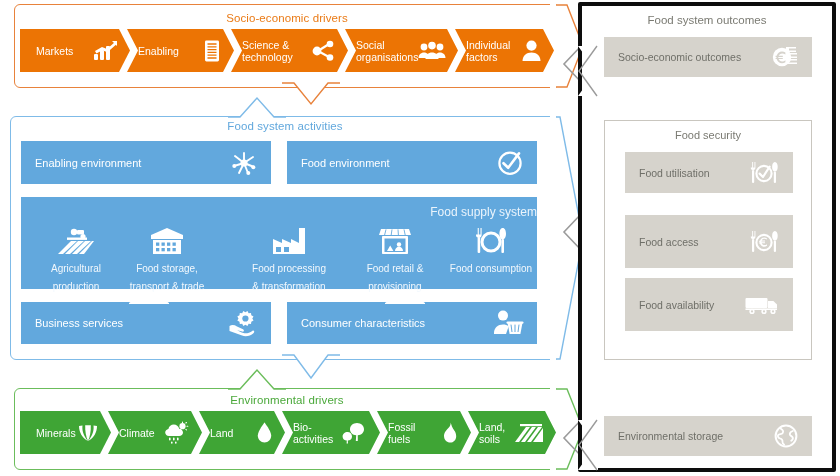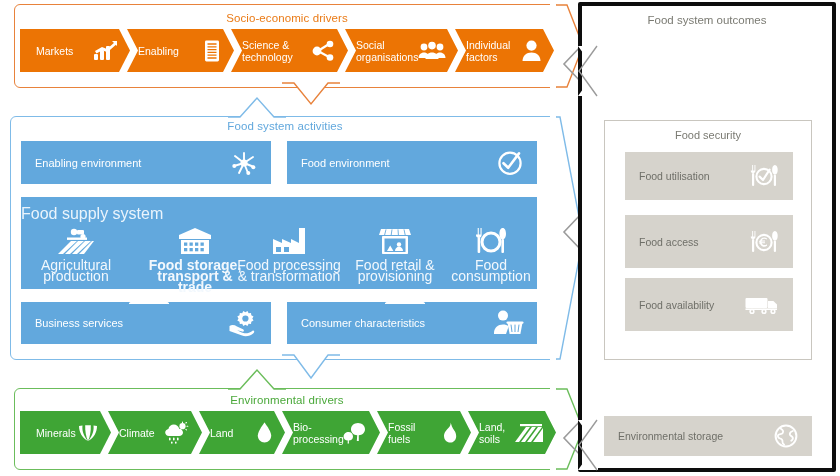--- a/index.html
+++ b/index.html
@@ -69,27 +69,27 @@
     display:flex; align-items:center; justify-content:space-between;
   }
 
   .supply {
     position:absolute;
     background:#62a8dd;
     color:#ffffff;
   }
   .supply-title {
     position:absolute; left:0; right:0; top:8px;
-    text-align:left; font-size:16px; color:#eaf4fc;
+    text-align:right; font-size:12px; color:#eaf4fc;
   }
   .supply-cell {
     position:absolute;
     text-align:center;
-    font-size:14px;
-    line-height:11px;
+    font-size:10px;
+    line-height:18px;
     color:#f2f8fd;
   }
   .supply-cell .ico { display:flex; align-items:flex-end; justify-content:center; height:34px; margin-bottom:5px;}
   .supply-cell .cap { white-space:pre-line; }
 
   
   #outcomes {
     position:absolute;
     left:578px; top:2px; width:258px; height:470px;
     border:4px solid #0d0d0d;
@@ -302,21 +302,21 @@
           <path d="M14 27 L27 14 L33 14 L19 27 Z"></path>
               <path d="M21 27 L34 14 L36 14 L26 27 Z"></path>
           <rect x="9" y="10.5" width="20" height="2.4"></rect>
             </g>
           </svg>
       </span>
       <span class="cap">Agricultural
 production</span>
     </div>
 
-    <div class="supply-cell" style="left:120px; top:24px; width:108px;font-weight:bold;">
+    <div class="supply-cell" style="left:92px; top:24px; width:108px;">
       <span class="ico">
         <svg width="34" height="28" viewBox="0 0 34 28">
             <g fill="#fff">
           <path d="M17 1 L33 8 L33 12 L1 12 L1 8 Z"></path>
           <rect x="3" y="13" width="28" height="14"></rect>
             </g>
           <g fill="#62a8dd">
             <rect x="6" y="15.5" width="3.3" height="3.3"></rect>
               <rect x="11.5" y="15.5" width="3.3" height="3.3"></rect>
             <rect x="17" y="15.5" width="3.3" height="3.3"></rect>
@@ -487,21 +487,21 @@
       <svg width="15" height="21" viewBox="0 0 15 21">
           <g fill="#fff">
         <path d="M7.5 0.5 C7.5 0.5 0.8 9 0.8 13.6 C0.8 17.6 3.8 20.5 7.5 20.5 C11.2 20.5 14.2 17.6 14.2 13.6 C14.2 9 7.5 0.5 7.5 0.5 Z"></path>
           </g>
         </svg>
     </span>
   </div>
 
   <div class="pill p-green" style="left:282px; top:411px; width:98px; height:43px;">
     <span class="lbl">Bio-
-processing</span>
+activities</span>
     <span class="ico">
       <svg width="24" height="22" viewBox="0 0 24 22">
           <g fill="#fff">
         <path d="M14 1 c4 0 7 2.8 7 6.2 c0 3.4 -2.6 5.8 -6.2 6 L14.8 19 h-2 l0.4 -5.8 c-3.5 -0.2 -6.2 -2.6 -6.2 -6 C7 3.8 10 1 14 1 Z"></path>
         <path d="M4.5 10 c2.6 0 4.5 2 4.5 4.4 c0 2.4 -1.8 4 -4.2 4.2 L5 21.5 h-1.4 l0.2 -2.9 c-2.4 -0.2 -4.2 -1.8 -4.2 -4.2 C-0.4 12 1.9 10 4.5 10 Z"></path>
           </g>
         </svg>
     </span>
   </div>
 
@@ -548,25 +548,41 @@
 
     <svg style="position:absolute; left:-4px; top:40px;" width="22" height="50">
       <path d="M0,0 L20,0 L20,50 L0,50 L18,25 Z" fill="#ffffff"></path>
       <path d="M19,0 L1,25 L19,50" fill="none" stroke="#9b9b9b" stroke-width="1.4"></path>
     </svg>
     <svg style="position:absolute; left:-4px; top:414px;" width="22" height="50">
       <path d="M0,0 L20,0 L20,50 L0,50 L18,25 Z" fill="#ffffff"></path>
       <path d="M19,0 L1,25 L19,50" fill="none" stroke="#9b9b9b" stroke-width="1.4"></path>
     </svg>
 
+    <div class="gbar" style="left:22px; top:31px; width:208px; height:40px;">
+      <span>Socio-economic outcomes</span>
+      <span>
+        <svg width="26" height="22" viewBox="0 0 26 22">
+            <g fill="#fff">
+          <path d="M14 1 h10 v1.6 h-7 v1.8 h7 v1.6 h-10 Z"></path>
+          <path d="M14 7 h11 v1.6 h-8 v1.8 h8 v1.6 h-11 Z"></path>
+          <path d="M14 13 h11 v1.6 h-8 v1.8 h8 v1.6 h-11 Z"></path>
+          <circle cx="10" cy="11" r="9.2"></circle>
+          <g fill="#d6d3cc">
+            <path d="M13.4 6.6 c-1 -0.7 -2.3 -1 -3.4 -1 c-2.6 0 -4.6 1.7 -5.3 4.2 h-1.1 v1.2 h0.9 v0.9 h-0.9 v1.2 h1.1 c0.7 2.5 2.7 4.2 5.3 4.2 c1.2 0 2.4 -0.3 3.4 -1 v-2 c-0.9 0.8 -2 1.2 -3.2 1.2 c-1.7 0 -3 -1 -3.6 -2.4 h4.2 v-1.2 h-4.5 v-0.9 h4.5 v-1.2 h-4.2 c0.6 -1.4 1.9 -2.4 3.6 -2.4 c1.2 0 2.3 0.4 3.2 1.2 Z"></path>
+              </g>
+            </g>
+          </svg>
+      </span>
+    </div>
 
     <div id="fs-box">
       <div id="fs-title">Food security</div>
 
-      <div class="gbar" style="left:20px; top:31px; width:168px; height:48px;">
+      <div class="gbar" style="left:20px; top:31px; width:168px; height:41px;">
         <span>Food utilisation</span>
         <span>
           <svg width="30" height="24" viewBox="0 0 30 24">
             <circle cx="15" cy="12.5" r="7.6" fill="none" stroke="#fff" stroke-width="2.1"></circle>
             <path d="M10.6 12.6 L14 16 L20.6 5.6" fill="none" stroke="#fff" stroke-width="2.2" stroke-linecap="round" stroke-linejoin="round"></path>
             <g fill="#fff">
               <rect x="3" y="9" width="2.2" height="13" rx="1"></rect>
               <path d="M1.8 1 v5.4 h1.4 V1 h0.9 v5.4 h1.4 V1 h0.9 v6 c0 1.2 -0.8 1.9 -1.9 1.9 h-0.8 c-1.1 0 -1.9 -0.7 -1.9 -1.9 V1 Z"></path>
               <rect x="24.8" y="10.5" width="2.2" height="11.5" rx="1"></rect>
               <path d="M25.9 1 c1.8 0 2.8 2.2 2.8 5 c0 2.5 -1 4.5 -2.8 4.5 c-1.8 0 -2.8 -2 -2.8 -4.5 c0 -2.8 1 -5 2.8 -5 Z"></path>

